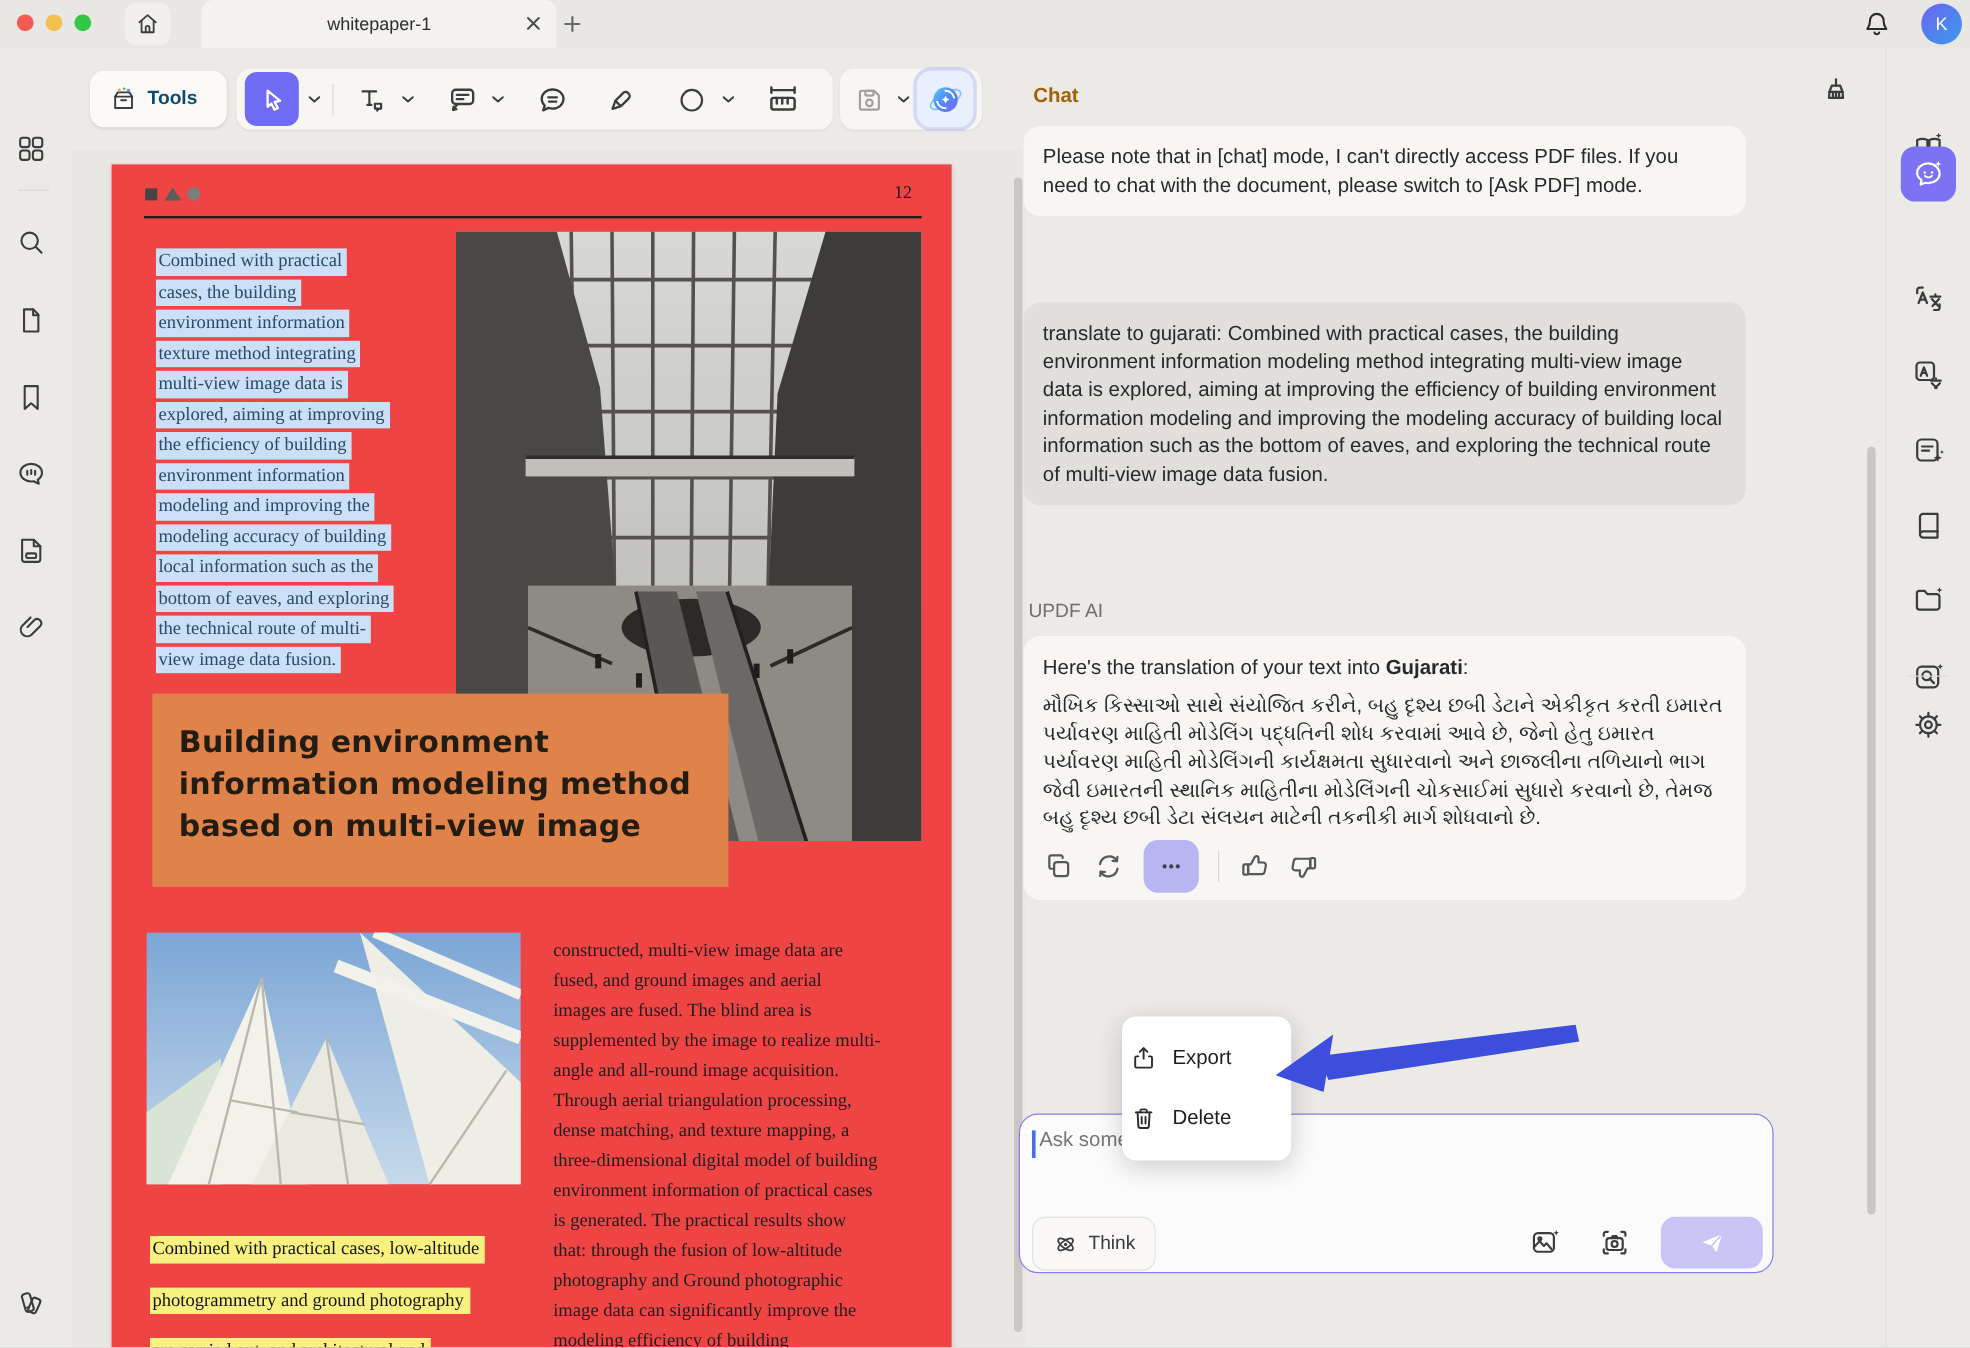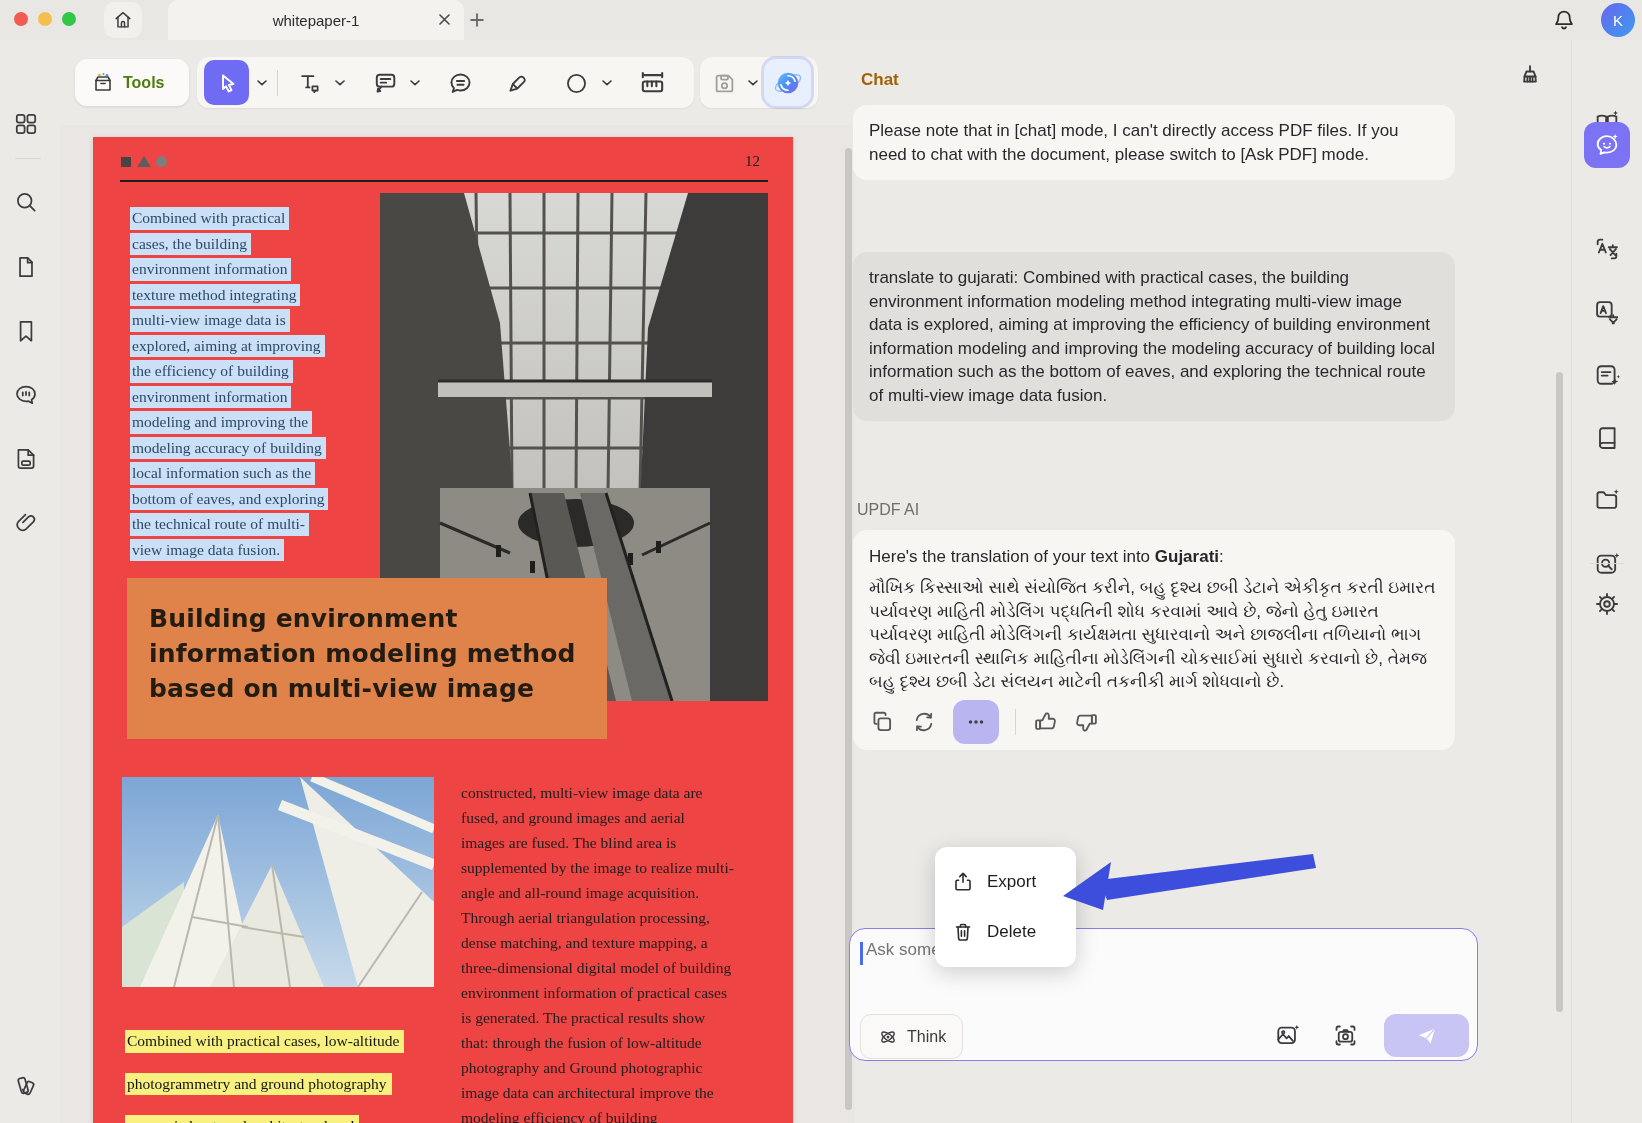--- a/index.html
+++ b/index.html
@@ -16,21 +16,21 @@
        display:flex;align-items:center;justify-content:center;font-size:15px;color:#2c2c2e;text-align:center;}
   .homebtn{left:104px;top:2px;width:38px;height:36px;border-radius:10px;background:#F2F0ED;
        display:flex;align-items:center;justify-content:center;}
   .avatar{left:1601px;top:3px;width:34px;height:34px;border-radius:50%;
        background:linear-gradient(135deg,#6A66EE,#3B9BF0);display:flex;align-items:center;
        justify-content:center;color:#fff;font-size:15px;}
   
   .toolgroup{background:#F8F6F3;border-radius:12px;box-shadow:0 1px 2px rgba(0,0,0,.06);}
   .toolsbtn{left:75px;top:59px;width:114px;height:47px;border-radius:12px;background:#FBFAF8;
        box-shadow:0 1px 3px rgba(0,0,0,.10);display:flex;align-items:center;gap:8px;
-       padding-left:16px;box-sizing:border-box;font-size:16px;font-weight:bold;color:#4d7c0f;}
+       padding-left:16px;box-sizing:border-box;font-size:16px;font-weight:bold;color:#0c4a6e;}
   .selbtn{left:204px;top:60px;width:45px;height:45px;border-radius:10px;background:#6F6CF3;
        display:flex;align-items:center;justify-content:center;}
   .aibtn{left:764px;top:59px;width:47px;height:47px;border-radius:12px;background:#E7F0FC;
        box-shadow:0 0 0 3px rgba(122,140,244,.28);display:flex;align-items:center;justify-content:center;}
   .tdiv{width:1px;height:26px;background:#D8D6D3;}
   
   .sideicon{display:flex;align-items:center;justify-content:center;width:40px;height:40px;}
   
   .page{left:93px;top:137px;width:700px;height:986px;background:#ef4444;box-shadow:0 1px 5px rgba(0,0,0,.14);}
   .bl-line{display:table;background:#CBDFF6;color:#2A4A68;font:15.5px/19.5px "Liberation Serif",serif;
@@ -39,21 +39,21 @@
   .by-line{display:table;background:#F8F180;color:#141414;font:15.5px/19.5px "Liberation Serif",serif;
        padding:1px 5px 2px 2px;margin-bottom:20px;white-space:nowrap;}
   .oh-line{font:bold 25px/35px "DejaVu Sans",sans-serif;color:#221C13;letter-spacing:.2px;}
   
   .bubble{width:602px;box-sizing:border-box;border-radius:14px;padding:14px 16px;
        font-size:17px;line-height:23.5px;color:#28282C;}
   .chatmeta{font-size:16px;color:#6F6E6C;}
   .actionbtn{width:40px;height:40px;display:flex;align-items:center;justify-content:center;}
   .menu{left:935px;top:847px;width:141px;background:#FFFFFF;border-radius:12px;
        box-shadow:0 6px 22px rgba(0,0,0,.18);padding:10px 0;z-index:30;}
-  .menuitem{display:flex;align-items:center;gap:12px;height:50px;padding:0 16px;
+  .menuitem{display:flex;align-items:center;gap:12px;height:50px;padding:0 6px;
        font-size:17px;color:#1D1D1F;}
   .inputbox{left:849px;top:928px;width:629px;height:133px;box-sizing:border-box;
        border:1.6px solid #8B7DE9;border-radius:16px;background:#FBFBFC;z-index:20;}
   .thinkbtn{left:10px;top:85px;height:43px;border-radius:11px;border:1px solid #E4E2DF;
        background:#FAF9F7;display:flex;align-items:center;gap:8px;padding:0 16px;
        font-size:16px;color:#3A3A3C;position:absolute;}
   .sendbtn{position:absolute;right:8px;top:85px;width:85px;height:43px;border-radius:12px;
        background:#C8C4F3;display:flex;align-items:center;justify-content:center;}
   .scrollthumb{width:7px;border-radius:4px;background:#C9C7C3;}
   .arrow-svg{left:1063px;top:848px;z-index:40;}
@@ -403,21 +403,21 @@
       <div class="br-line">images are fused. The blind area is</div>
       <div class="br-line">supplemented by the image to realize multi-</div>
       <div class="br-line">angle and all-round image acquisition.</div>
       <div class="br-line">Through aerial triangulation processing,</div>
       <div class="br-line">dense matching, and texture mapping, a</div>
       <div class="br-line">three-dimensional digital model of building</div>
       <div class="br-line">environment information of practical cases</div>
       <div class="br-line">is generated. The practical results show</div>
       <div class="br-line">that: through the fusion of low-altitude</div>
       <div class="br-line">photography and Ground photographic</div>
-      <div class="br-line">image data can architectural improve the</div>
+      <div class="br-line">image data can significantly improve the</div>
       <div class="br-line">modeling efficiency of building</div>
     </div>
 
     <div class="a" style="left:32px;top:893px">
       <div class="by-line">Combined with practical cases, low-altitude</div>
       <div class="by-line">photogrammetry and ground photography</div>
       <div class="by-line">are carried out, and architectural and</div>
       <div class="by-line">environmental image data of practical</div>
     </div>
   </div>

